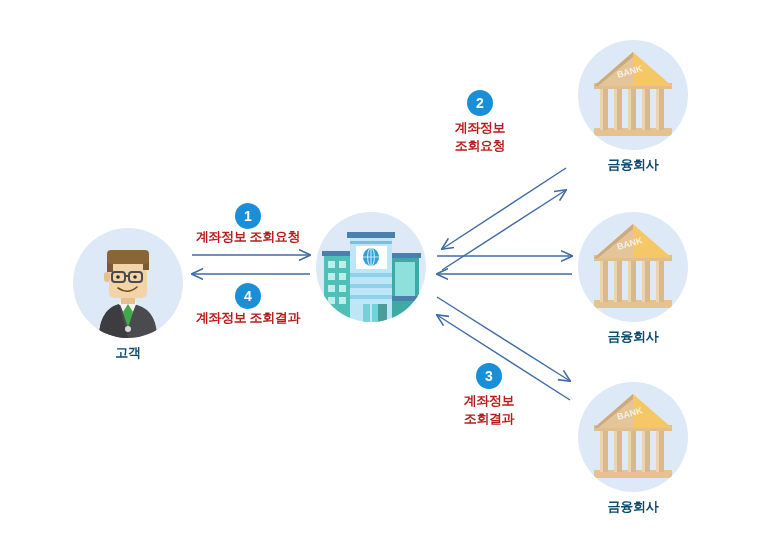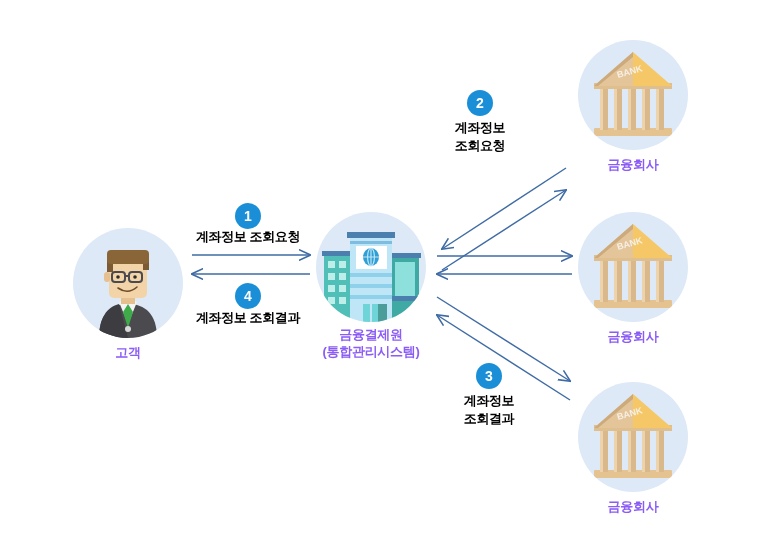--- a/index.html
+++ b/index.html
@@ -34,21 +34,21 @@
     border-radius: 50%;
     background: #dde9f6;
     overflow: hidden;
   }
   .node-label {
     position: absolute;
     top: 116px;
     left: -45px;
     width: 200px;
     text-align: center;
-    color: #8b5cf6;
+    color: #0c4a6e;
     font-size: 13px;
     font-weight: bold;
     line-height: 17px;
     letter-spacing: -0.3px;
     white-space: pre-line;
   }
   .node-label.two-line {
     top: 114px;
   }
   
@@ -69,21 +69,21 @@
     background: #1a8fd8;
     color: #ffffff;
     font-size: 14px;
     font-weight: bold;
     line-height: 26px;
     text-align: center;
   }
   
   .edge-caption {
     position: absolute;
-    color: #000000;
+    color: #b91c1c;
     font-size: 13px;
     font-weight: bold;
     line-height: 18px;
     letter-spacing: -0.4px;
     white-space: pre-line;
     text-align: center;
   }
 </style>
 </head>
 <body>
@@ -184,22 +184,20 @@
 
         <rect x="34" y="61" width="42" height="4" fill="#8fd0ea"></rect>
         <rect x="34" y="72" width="42" height="4" fill="#8fd0ea"></rect>
         <rect x="34" y="83" width="42" height="4" fill="#8fd0ea"></rect>
 
         <rect x="47" y="92" width="17" height="18" fill="#6fd4d8"></rect>
         <rect x="54" y="92" width="2" height="18" fill="#bfe6f7"></rect>
         <rect x="62" y="92" width="9" height="18" fill="#4a9d99"></rect>
       </svg>
     </div>
-    <div class="node-label two-line">금융결제원
-(통합관리시스템)</div>
   </div>
 
   <div class="node" style="left:578px; top:40px;">
     <div class="node-circle">
       <svg viewBox="0 0 110 110" width="110" height="110">
         <rect x="16" y="88" width="78" height="8" rx="1" fill="#e4c391"></rect>
         <g fill="#d9b98c">
           <rect x="22" y="48" width="8" height="42"></rect>
             <rect x="36" y="48" width="8" height="42"></rect>
           <rect x="50" y="48" width="8" height="42"></rect>

